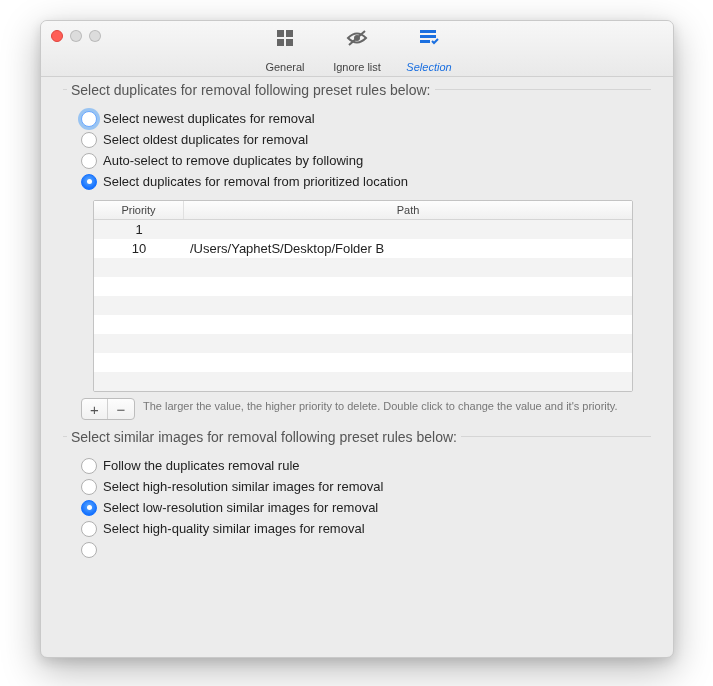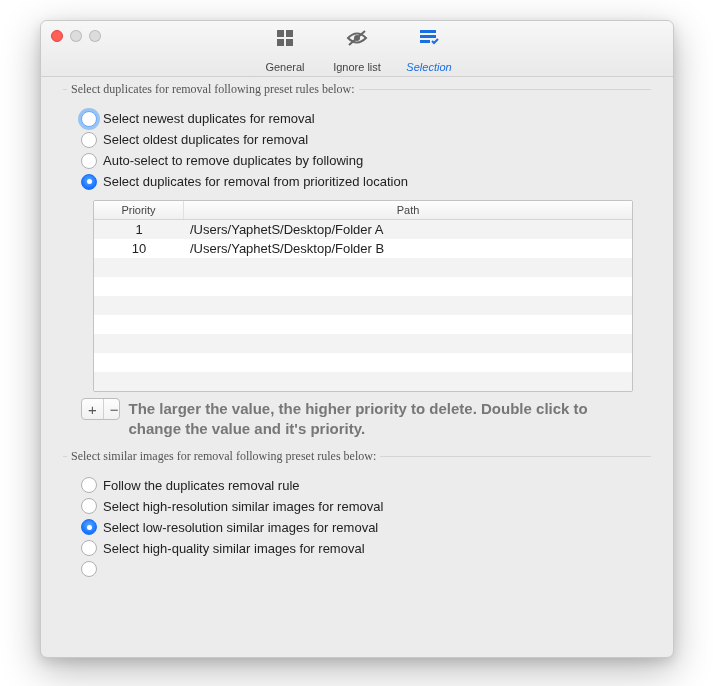--- a/index.html
+++ b/index.html
@@ -73,23 +73,22 @@
     position: relative;
     padding: 18px 18px 8px 18px;
     margin-bottom: 8px;
   }
   .group-label {
     position: absolute;
     top: -8px;
     left: 4px;
     background: #ececec;
     padding: 0 4px;
-    font-size: 12px;
+    font-size: 14px;
     color: #555;
-    font-family: Liberation Serif, serif;
   }
   .radio-row {
     display: flex;
     align-items: center;
     gap: 6px;
     height: 21px;
     font-size: 13px;
   }
   .radio {
     width: 16px; height: 16px;
@@ -144,21 +143,21 @@
   }
   .btn-group button{
     width:26px; height:100%;
     border:none; background:transparent;
     font-size:15px; line-height:1;
     color:#555;
     border-right:1px solid #d0d0d0;
     cursor:default;
   }
   .btn-group button:last-child{ border-right:none; }
-  .hint { font-size:15px; color:#777; line-height:1.35; padding-top:1px;font-weight:bold;}
+  .hint { font-size:11px; color:#777; line-height:1.35; padding-top:1px;}
 </style>
 </head>
 <body>
 
 <div class="window">
 
   <div class="titlebar">
     <div class="traffic">
       <div class="dot close"></div>
       <div class="dot min"></div>
@@ -223,21 +222,20 @@
       </div>
 
       <div class="table-area">
         <div class="thead">
           <div class="th col-pri">Priority</div>
           <div class="th col-path">Path</div>
         </div>
         <div class="tbody">
           <div class="tr">
             <div class="td-pri">1</div>
-            <div class="td-path">/Users/YaphetS/Desktop/Folder A</div>
           </div>
           <div class="tr">
             <div class="td-pri">10</div>
             <div class="td-path">/Users/YaphetS/Desktop/Folder B</div>
           </div>
           <div class="tr"></div>
           <div class="tr"></div>
           <div class="tr"></div>
           <div class="tr"></div>
           <div class="tr"></div>

